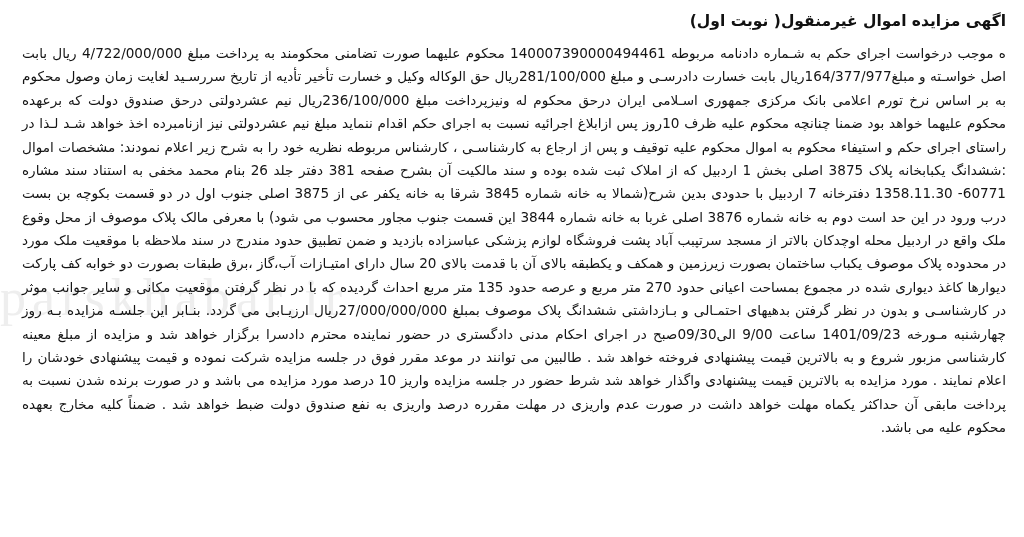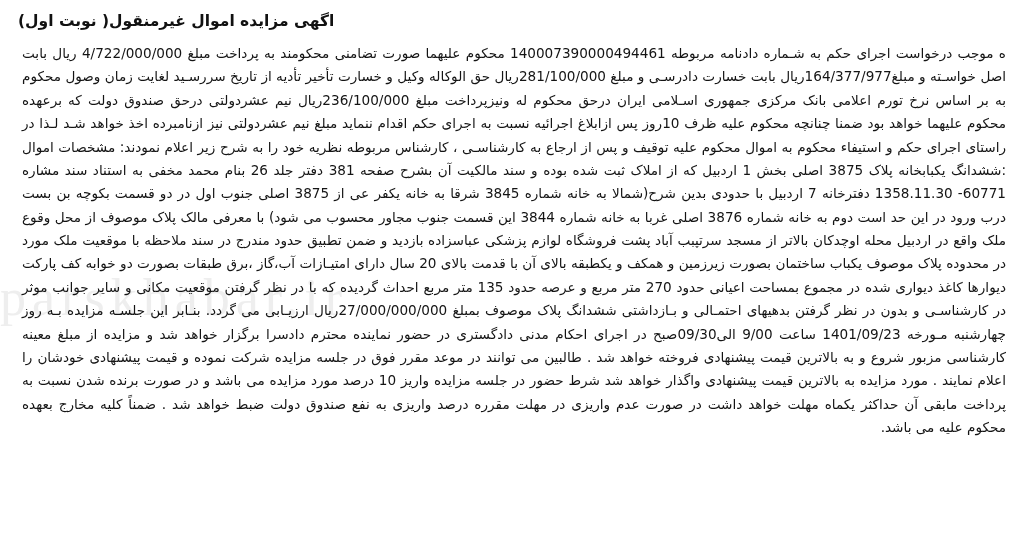--- a/index.html
+++ b/index.html
@@ -36,21 +36,21 @@
     pointer-events: none;
     user-select: none;
     white-space: nowrap;
     z-index: 0;
   }
   .content {
     position: relative;
     z-index: 1;
   }
   .doc-title {
-    text-align: left;
+    text-align: right;
     font-size: 15.5px;
     font-weight: bold;
     margin: 2px 0 12px 0;
     color: #111;
     letter-spacing: 0px;
   }
   .body-text {
     font-size: 13.6px;
     line-height: 1.72;
     text-align: justify;

